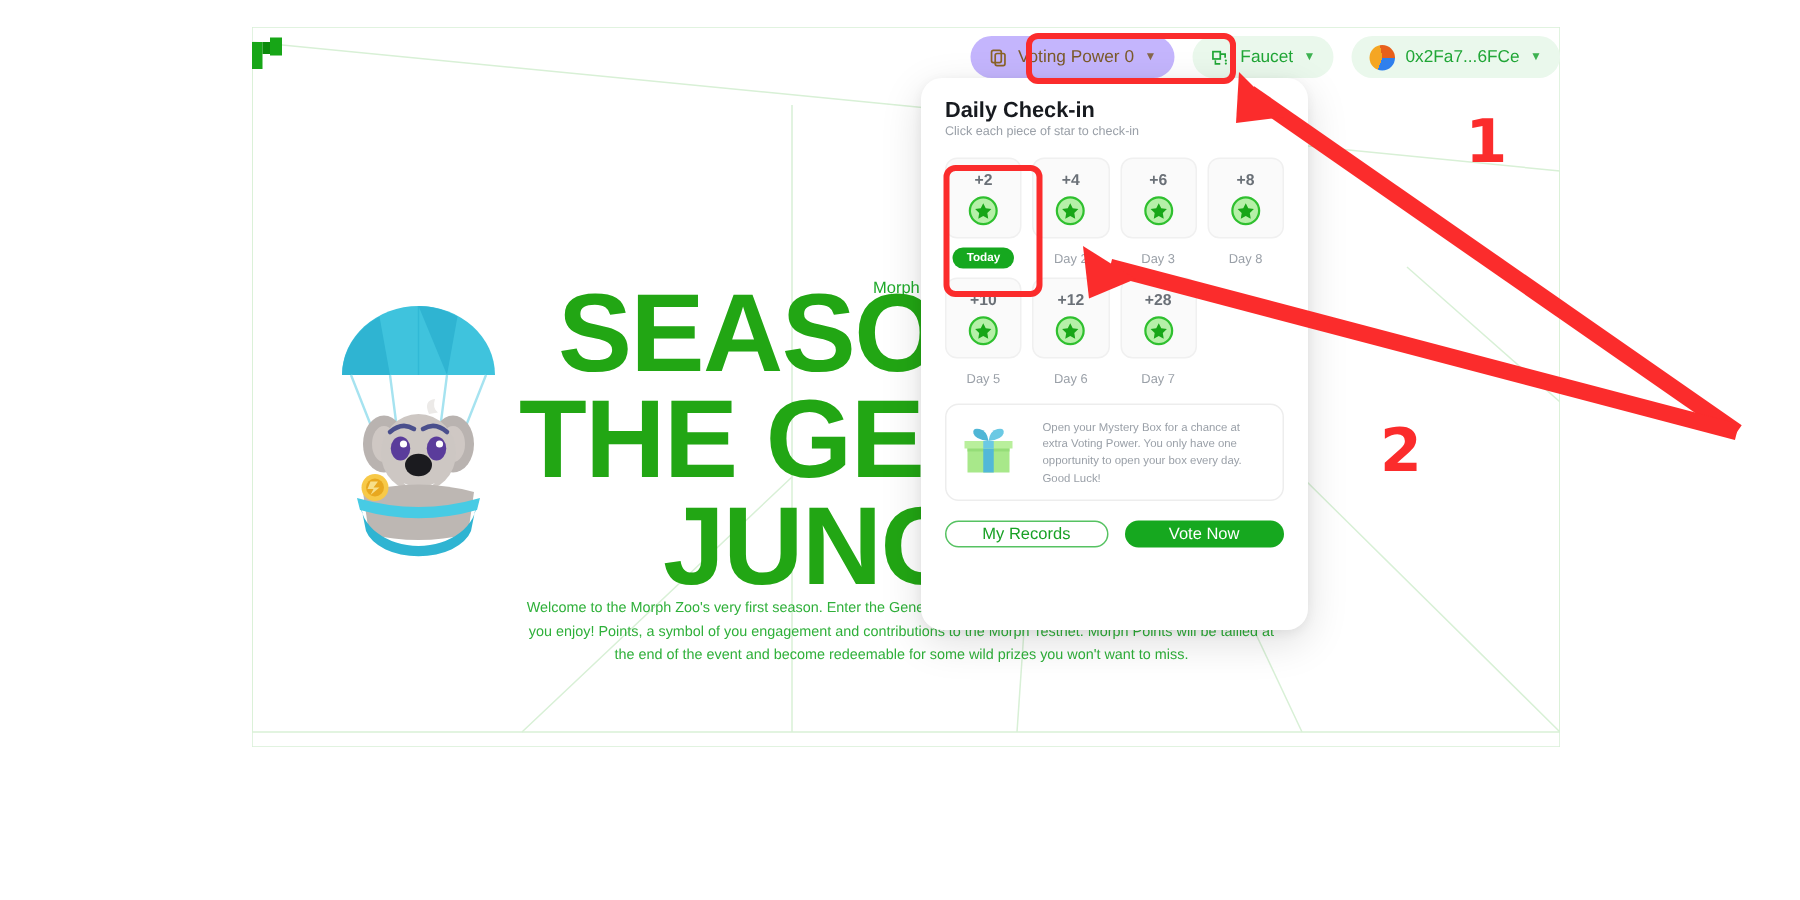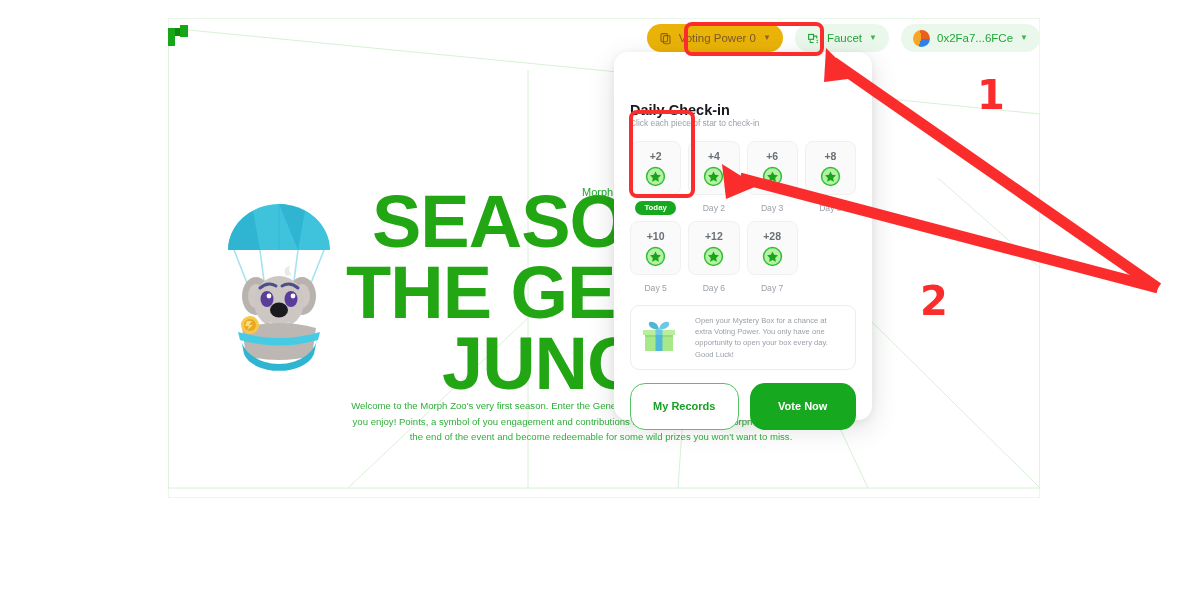--- a/index.html
+++ b/index.html
@@ -27,21 +27,21 @@
   .topnav {
     position: absolute; right: 160px; top: 24px;
     display: flex; align-items: center; gap: 12px;
   }
   .pill {
     display: flex; align-items: center; gap: 7px;
     height: 28px; padding: 0 12px;
     border-radius: 14px;
     font-size: 11.5px; white-space: nowrap;
   }
-  .pill-voting { background: #eab308; color: #7b5a2a; }
+  .pill-voting { background: #c4b5fd; color: #7b5a2a; }
   .pill-faucet { background: #eaf8ec; color: #20a636; }
   .pill-wallet { background: #eaf8ec; color: #20a636; }
   .caret { font-size: 8px; line-height: 1; opacity: .85; }
   .wallet-avatar {
     width: 17px; height: 17px; border-radius: 50%;
     background: conic-gradient(from 200deg, #f5a623 0deg 150deg, #e8601c 150deg 250deg, #2f80ed 250deg 360deg);
     flex: none;
   }
 
   
@@ -68,21 +68,21 @@
   .koala { position: absolute; left: 220px; top: 192px; width: 118px; height: 180px; }
 
   
   .panel {
     position: absolute; left: 614px; top: 52px;
     width: 258px; height: 368px;
     background: #fff; border-radius: 14px;
     box-shadow: 0 8px 28px rgba(0,0,0,.13), 0 2px 8px rgba(0,0,0,.06);
     padding: 14px 16px 0 16px;
   }
-  .panel-title { font-size: 14.5px; font-weight: 700; color: #171a1f; margin-top: 36px; }
+  .panel-title { font-size: 14.5px; font-weight: 700; color: #171a1f; }
   .panel-sub { margin-top: 0; font-size: 8.4px; color: #9aa0a8; }
 
   .grid { margin-top: 13px; display: grid; grid-template-columns: repeat(4, 1fr); gap: 7px 7px; }
   .day { display: flex; flex-direction: column; align-items: center; }
   .day-card {
     width: 100%; height: 54px; border-radius: 8px;
     background: #fafafa; border: 1px solid #f0f0f0;
     display: flex; flex-direction: column; align-items: center; justify-content: center; gap: 4px;
   }
   .day-pts { font-size: 10.5px; font-weight: 700; color: #6a7077; }
@@ -96,23 +96,23 @@
 
   .mystery {
     margin-top: 11px; display: flex; align-items: center; gap: 18px;
     border: 1px solid #ededed; border-radius: 9px; padding: 9px 10px;
   }
   .gift { width: 36px; height: 34px; flex: none; }
   .mystery-text { font-size: 7.6px; line-height: 1.48; color: #9aa0a8; }
 
   .actions { margin-top: 13px; display: flex; gap: 11px; }
   .btn {
-    flex: 1; height: 47px; border-radius: 15px;
+    flex: 1; height: 18px; border-radius: 15px;
     display: flex; align-items: center; justify-content: center;
-    font-size: 11px; font-weight: 700; cursor: pointer;
+    font-size: 11px; font-weight: 400; cursor: pointer;
   }
   .btn-outline { border: 1px solid #56c262; color: #18a125; background: #fff; }
   .btn-solid { background: #16a81f; color: #fff; border: none; }
 
   
   .anno { position: absolute; inset: 0; pointer-events: none; }
   .anno-box { position: absolute; border: 4px solid #fb2c2c; border-radius: 8px; }
   .anno-num {
     position: absolute; color: #fb2c2c;
     font-size: 40px; font-weight: 800; font-family: "DejaVu Sans", sans-serif;

